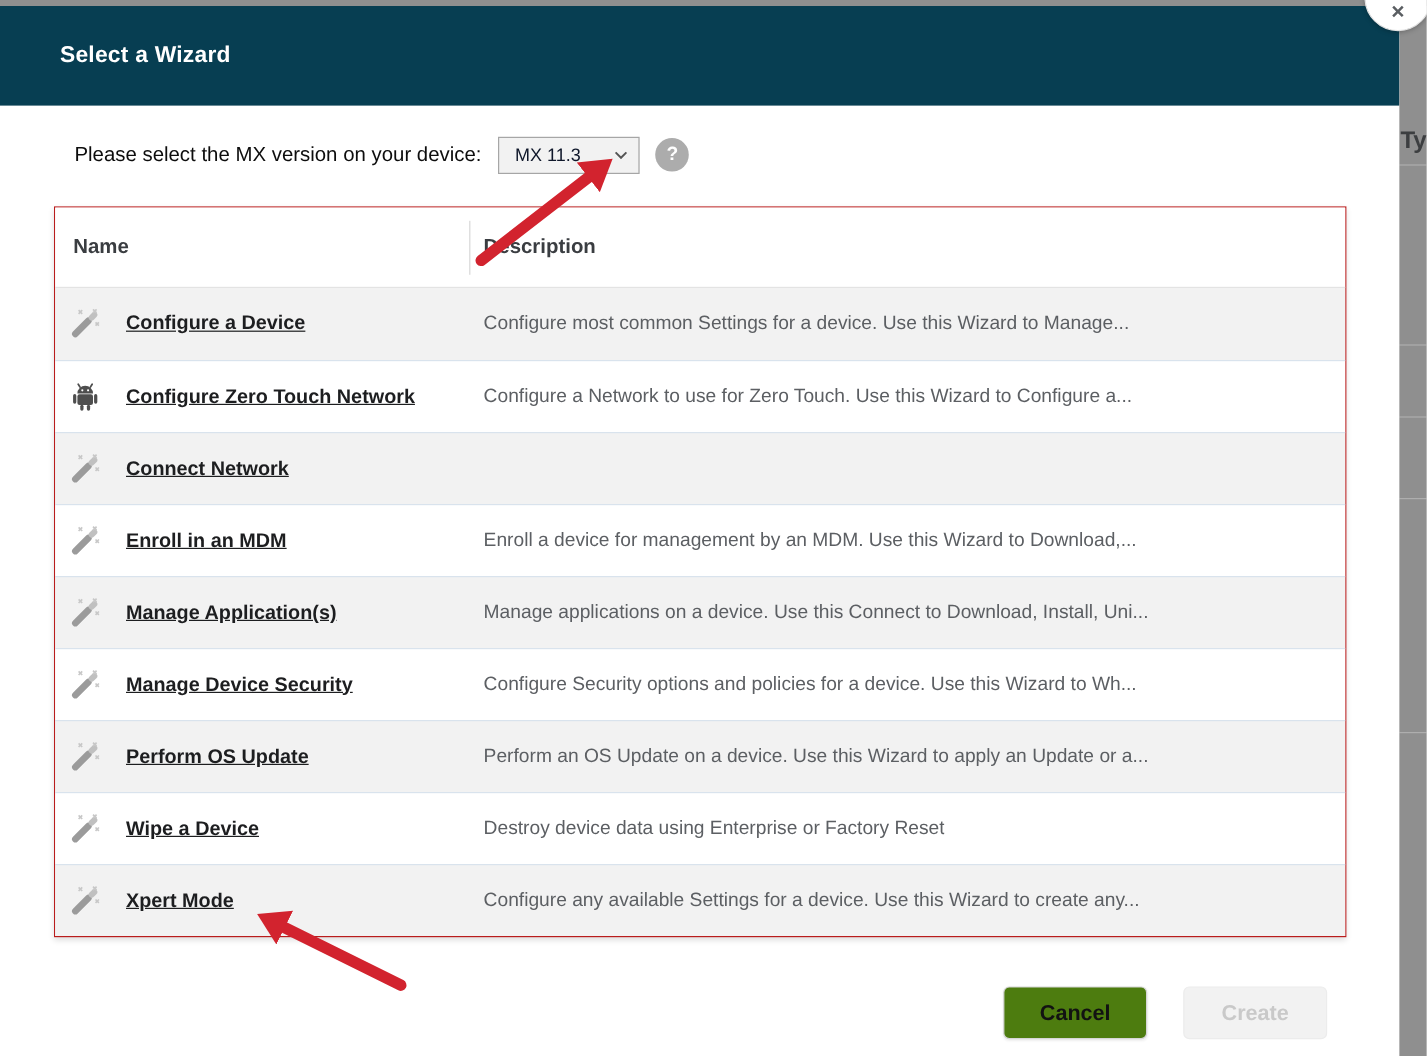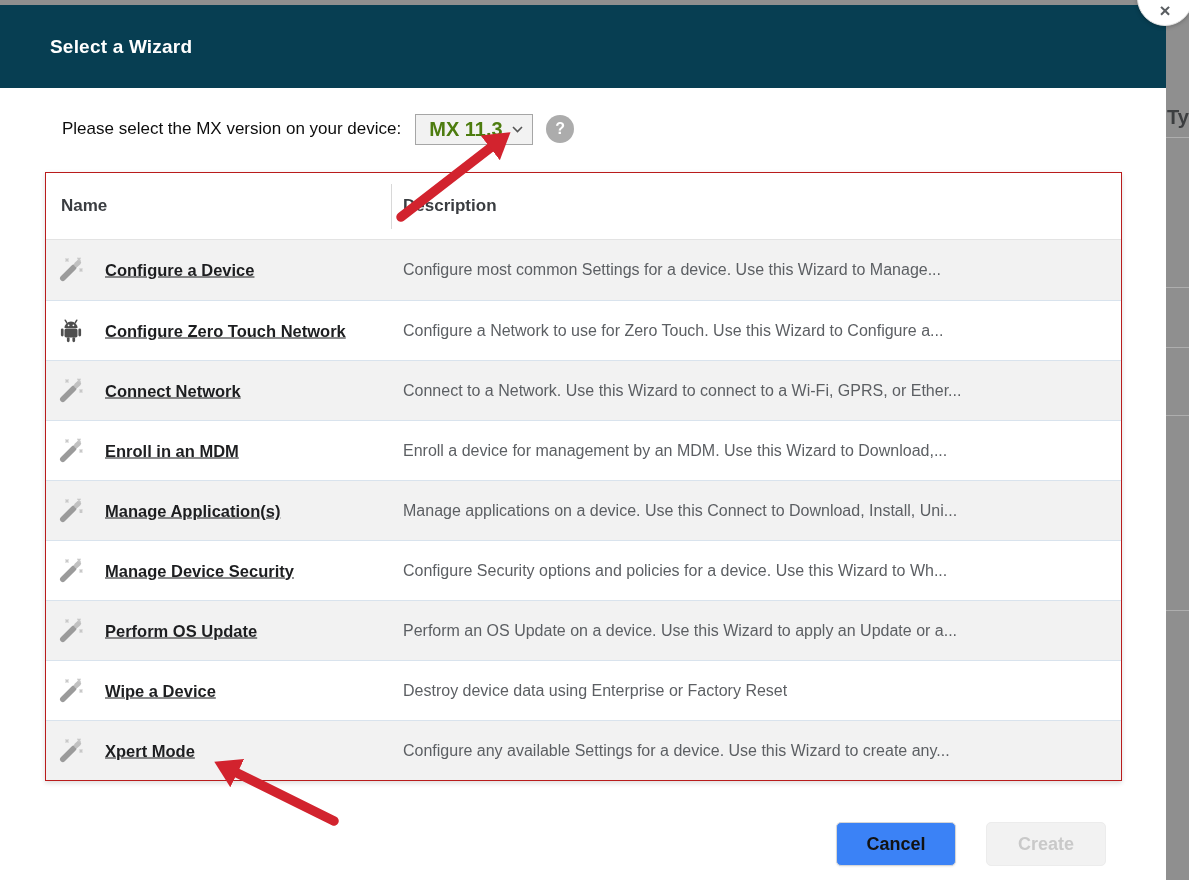--- a/index.html
+++ b/index.html
@@ -22,21 +22,21 @@
   .close-btn { position:absolute; left:1137px; top:-30px; width:56px; height:56px; border-radius:50%;
     background:#ffffff; border:1px solid #e2e2e2; box-shadow:0 1px 4px rgba(0,0,0,.25);
     display:flex; justify-content:center; align-items:flex-end; padding-bottom:5px; z-index:10; cursor:pointer; }
   .close-x { font-size:19px; font-weight:bold; color:#5a5e62; line-height:1; }
 
   
   .mx-row { position:absolute; left:62px; top:108px; height:32px; display:flex; align-items:center; }
   .mx-label { font-size:17px; color:#0d0d0d; }
   .mx-select { margin-left:14px; width:118px; height:31px; background:#f2f2f2; border:1px solid #a6a6a6;
     display:flex; align-items:center; padding:0 9px 0 13px; cursor:pointer; }
-  .mx-select-value { font-size:20px; font-weight:700; color:#4d7c0f; flex:1; }
+  .mx-select-value { font-size:15px; font-weight:400; color:#0f172a; flex:1; }
   .help-circle { margin-left:13px; width:28px; height:28px; border-radius:50%; background:#acacac;
     display:flex; align-items:center; justify-content:center; cursor:pointer; }
   .help-q { color:#ffffff; font-size:16px; font-weight:bold; }
 
   
   .wtable { position:absolute; left:45px; top:167px; width:1077px; background:#fff;
     border:1px solid #b91c1c; box-shadow:0 2px 5px rgba(0,0,0,.14); }
   .thead { position:relative; height:67px; border-bottom:1px solid #e3e3e3; background:#fff; }
   .th { position:absolute; top:50%; transform:translateY(-50%); font-size:17px; font-weight:bold; color:#3a3d41; }
   .th-name { left:15px; }
@@ -49,21 +49,21 @@
   .icon-cell { position:absolute; left:12px; top:50%; transform:translateY(-50%); width:26px; height:26px; }
   .icon-cell svg { position:absolute; left:0; top:0; }
   .name-link { position:absolute; left:59px; top:50%; transform:translateY(-50%);
     font-size:16.5px; font-weight:bold; color:#1d1e20; text-decoration:underline; cursor:pointer; white-space:nowrap; }
   .cell-desc { position:absolute; left:357px; top:50%; transform:translateY(-50%);
     font-size:16px; color:#5c5f63; white-space:nowrap; overflow:hidden; max-width:705px; }
 
   
   .btn { position:absolute; top:817px; width:120px; height:44px; border-radius:5px;
     font-family:"Liberation Sans", sans-serif; font-size:18px; font-weight:bold; text-align:center; line-height:42px; }
-  .btn-cancel { left:836px; background:#3b82f6; border:1px solid #d6d6d6; color:#121212;
+  .btn-cancel { left:836px; background:#4d7c0f; border:1px solid #d6d6d6; color:#121212;
     box-shadow:0 1px 2px rgba(0,0,0,.07); cursor:pointer; }
   .btn-create { left:986px; background:#f2f2f2; border:1px solid #ececec; color:#c9c9c9; cursor:default; }
 
   
   .anno { position:absolute; left:0; top:0; width:1189px; height:880px; z-index:40; pointer-events:none; }
 </style>
 </head>
 <body>
 
 <div class="bg-strip-top"></div>
@@ -138,21 +138,20 @@
   <div class="trow alt">
     <span class="icon-cell">
       <svg class="ic-wand" width="26" height="26" viewBox="0 0 26 26">
         <line x1="4.8" y1="21.2" x2="15.6" y2="10.4" stroke="#9b9b9b" stroke-width="5.6" stroke-linecap="round"></line>
         <line x1="18.4" y1="7.6" x2="20.6" y2="5.4" stroke="#c0c0c0" stroke-width="5" stroke-linecap="round"></line>
         <path d="M7.5,1.5 l3,3 M10.5,1.5 l-3,3 M19.5,0.8 l3,3 M22.5,0.8 l-3,3 M21.6,11.6 l2.8,2.8 M24.4,11.6 l-2.8,2.8" stroke="#c8c8c8" stroke-width="1.4" fill="none"></path>
       </svg>
 
     </span>
     <a class="name-link">Connect Network</a>
-    <span class="cell-desc">Connect to a Network. Use this Wizard to connect to a Wi-Fi, GPRS, or Ether...</span>
   </div>
 
   <div class="trow">
     <span class="icon-cell">
       <svg class="ic-wand" width="26" height="26" viewBox="0 0 26 26">
         <line x1="4.8" y1="21.2" x2="15.6" y2="10.4" stroke="#9b9b9b" stroke-width="5.6" stroke-linecap="round"></line>
         <line x1="18.4" y1="7.6" x2="20.6" y2="5.4" stroke="#c0c0c0" stroke-width="5" stroke-linecap="round"></line>
         <path d="M7.5,1.5 l3,3 M10.5,1.5 l-3,3 M19.5,0.8 l3,3 M22.5,0.8 l-3,3 M21.6,11.6 l2.8,2.8 M24.4,11.6 l-2.8,2.8" stroke="#c8c8c8" stroke-width="1.4" fill="none"></path>
       </svg>
 

